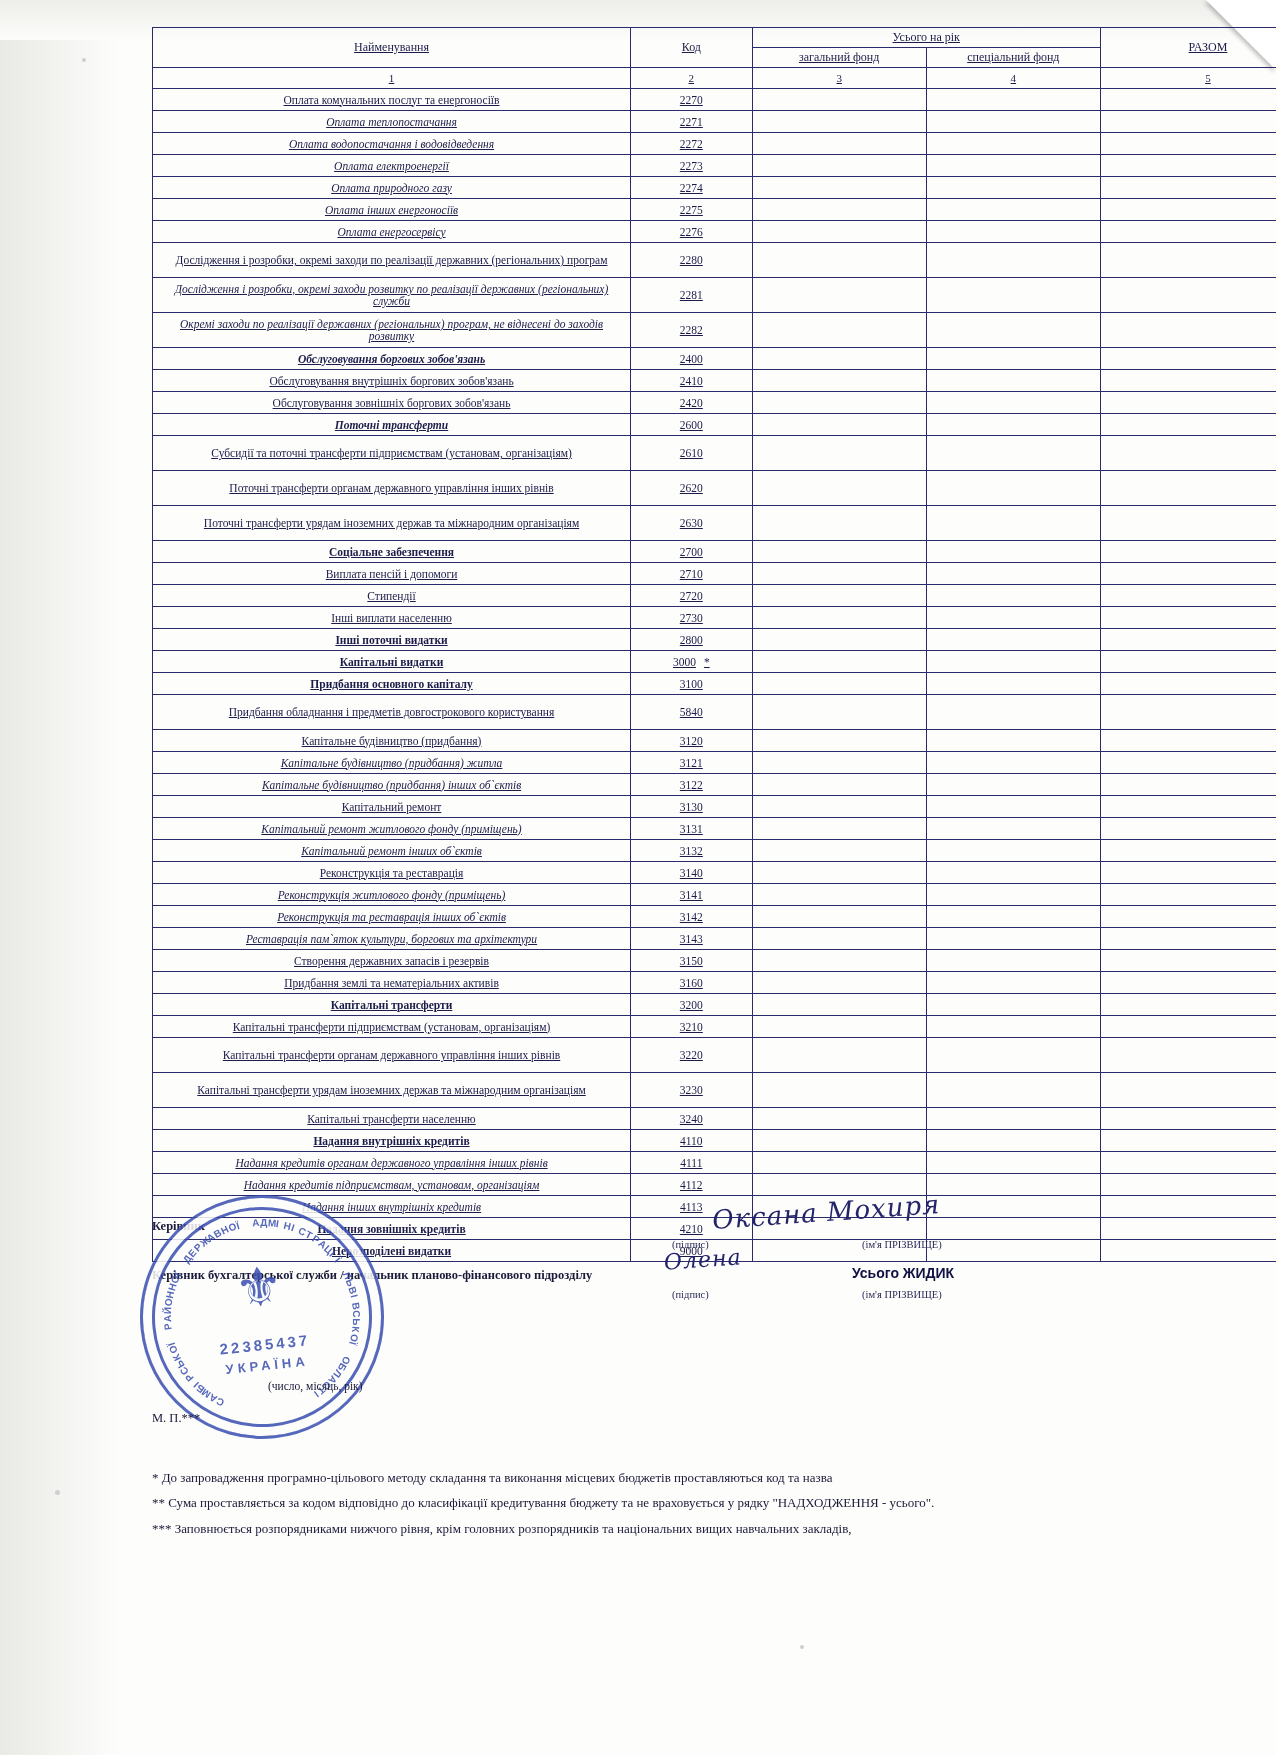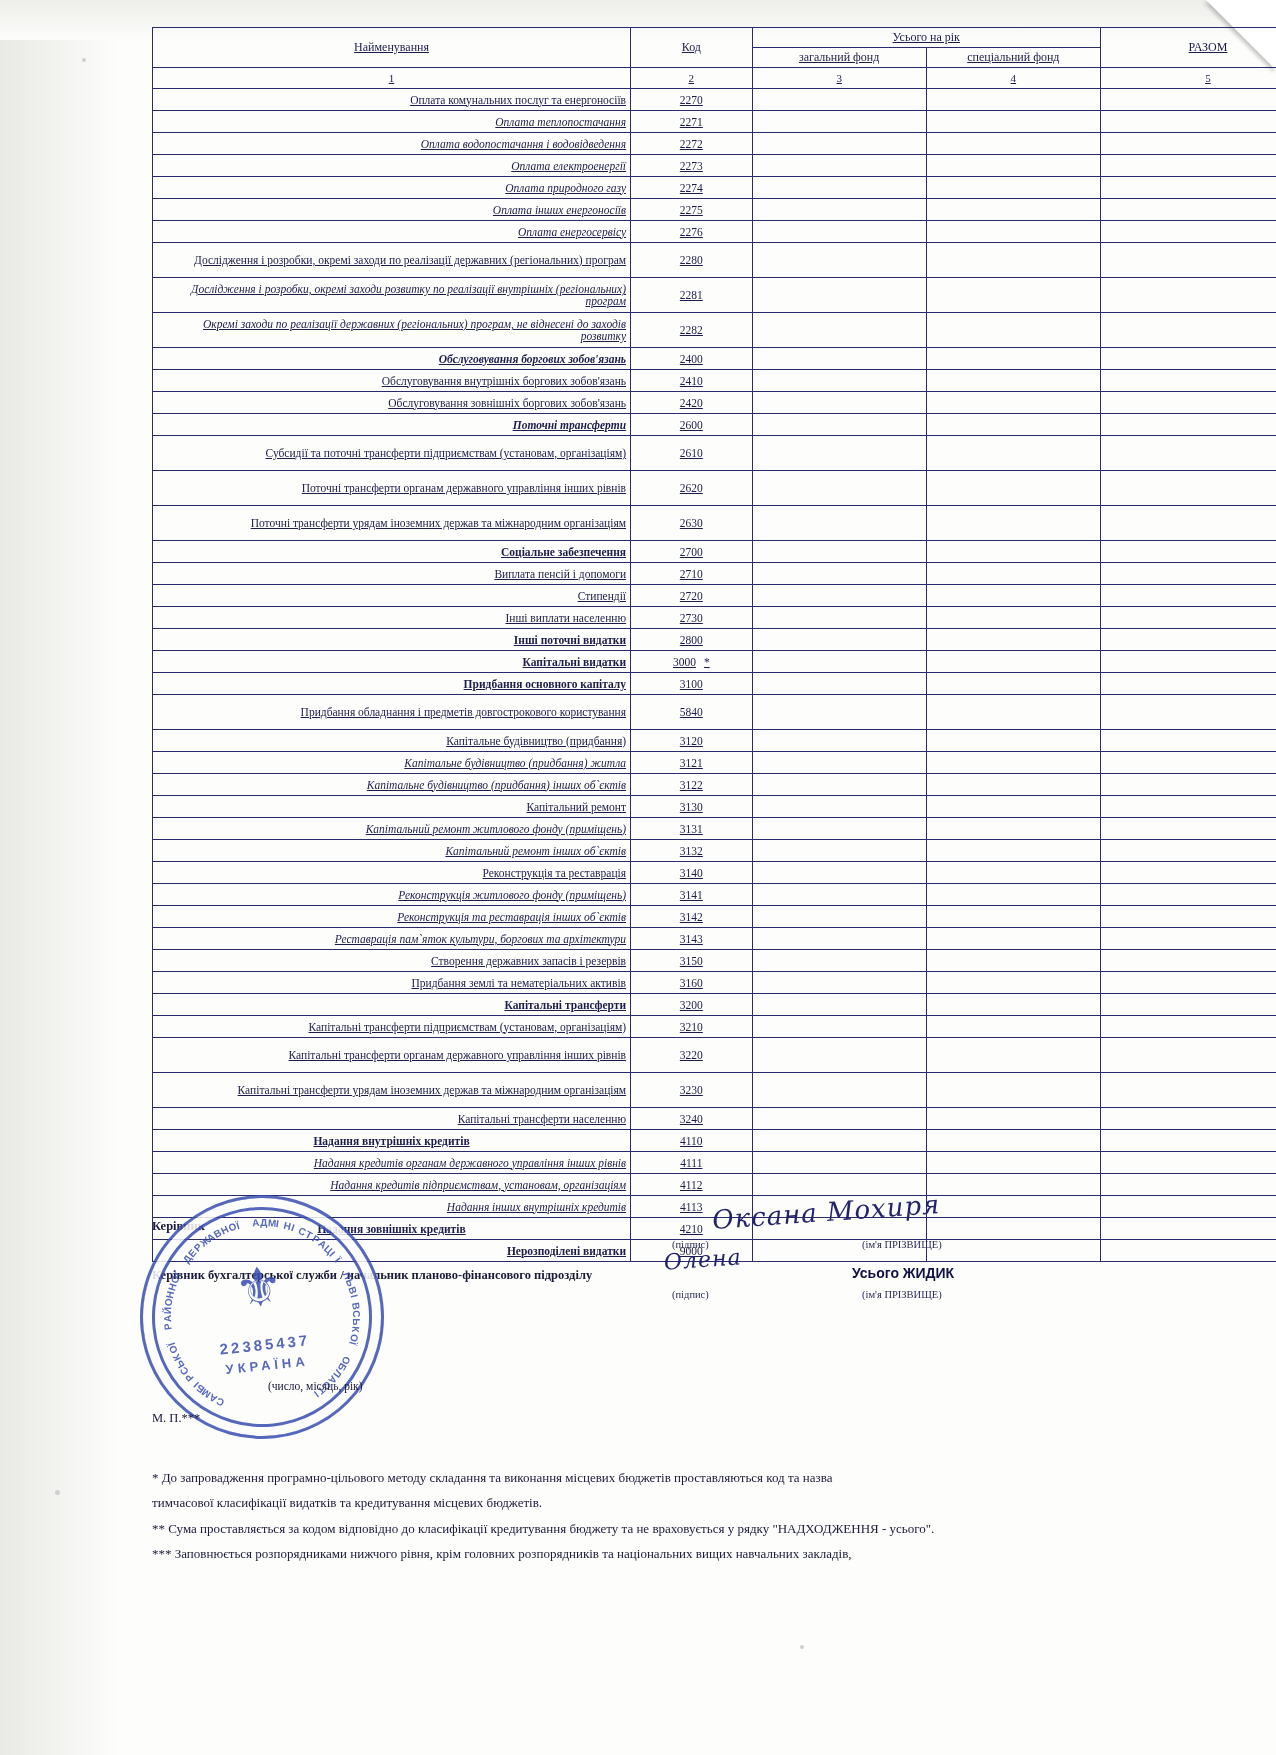--- a/index.html
+++ b/index.html
@@ -55,21 +55,21 @@
   table.budget th, table.budget td {
     border: 1px solid #2b2b6b;
     padding: 2px 4px;
     vertical-align: middle;
   }
   table.budget th {
     font-weight: normal;
     text-align: center;
     font-size: 12px;
   }
-  .col-name   { width: 400px; text-align: right; padding-left: 6px; }
+  .col-name   { width: 400px; text-align: center; padding-left: 6px; }
   .col-code   { width: 95px;  text-align: center; }
   .col-f1     { width: 140px; }
   .col-f2     { width: 140px; }
   .col-total  { width: 175px; }
 
   .hdr-numrow td { text-align: center; font-size: 11px; height: 16px; }
   .row-h1 td { height: 17px; }
   .row-h2 td { height: 30px; }
 
   .ital { font-style: italic; }
@@ -259,21 +259,21 @@
           <td class="col-total"></td>
         </tr>
         <tr class="row-h2">
           <td class="col-name">Дослідження і розробки, окремі заходи по реалізації державних (регіональних) програм</td>
           <td class="col-code">2280</td>
           <td class="col-f1"></td>
           <td class="col-f2"></td>
           <td class="col-total"></td>
         </tr>
         <tr class="row-h2">
-          <td class="col-name ital">Дослідження і розробки, окремі заходи розвитку по реалізації внутрішніх (регіональних) програм</td>
+          <td class="col-name ital">Дослідження і розробки, окремі заходи розвитку по реалізації державних (регіональних) служби</td>
           <td class="col-code">2281</td>
           <td class="col-f1"></td>
           <td class="col-f2"></td>
           <td class="col-total"></td>
         </tr>
         <tr class="row-h2">
           <td class="col-name ital">Окремі заходи по реалізації державних (регіональних) програм, не віднесені до заходів розвитку</td>
           <td class="col-code">2282</td>
           <td class="col-f1"></td>
           <td class="col-f2"></td>
@@ -634,17 +634,16 @@
       </div>
     <div class="code-line c1">22385437</div>
     <div class="code-line c2">УКРАЇНА</div>
   </div>
 
   <div class="date-hint">(число, місяць, рік)</div>
   <div class="mp">М. П.***</div>
 
   <div class="footnotes">
     <div>* До запровадження програмно-цільового методу складання та виконання місцевих бюджетів проставляються код та назва</div>
-    <div>тимчасової класифікації видатків та кредитування місцевих бюджетів.</div>
     <div>** Сума проставляється за кодом відповідно до класифікації кредитування бюджету та не враховується у рядку "НАДХОДЖЕННЯ - усього".</div>
     <div>*** Заповнюється розпорядниками нижчого рівня, крім головних розпорядників та національних вищих навчальних закладів,</div>
   </div>
 </div>
 
 </body></html>

